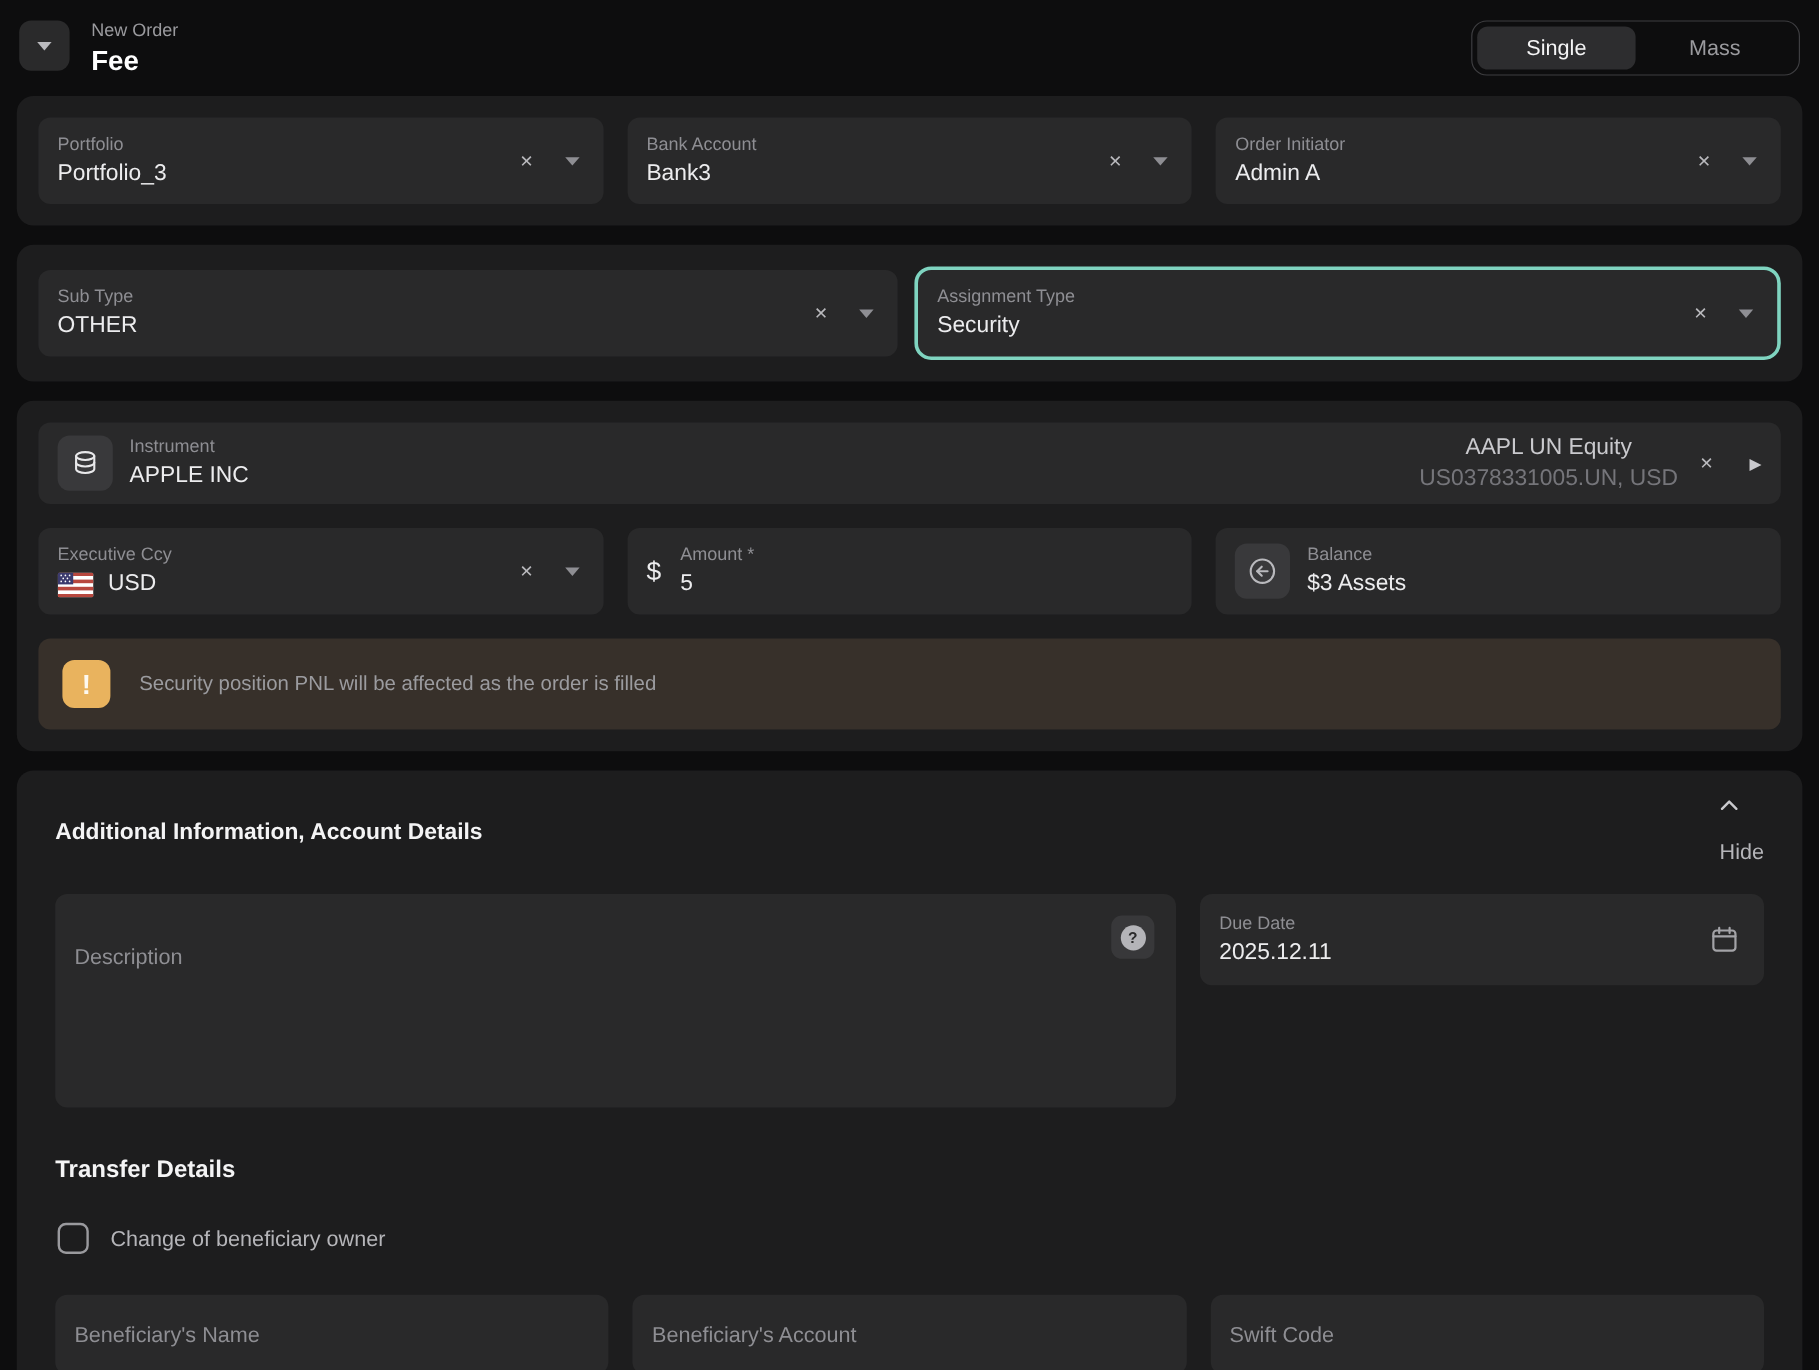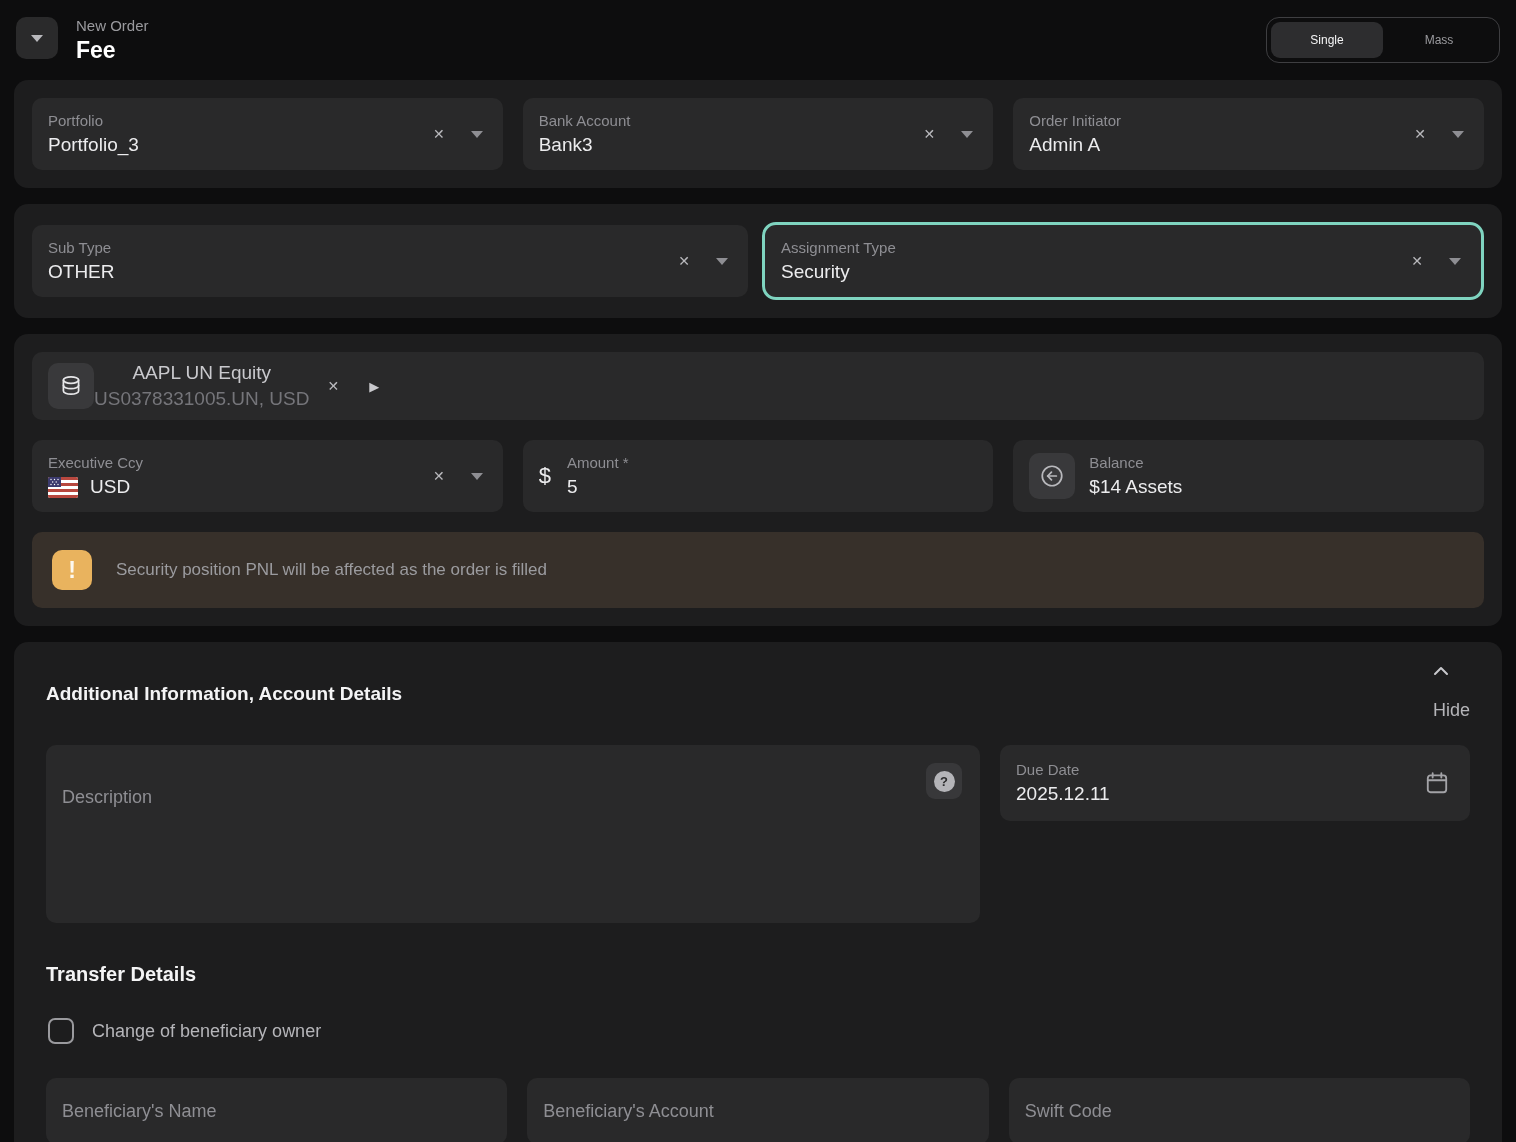--- a/index.html
+++ b/index.html
@@ -10,21 +10,21 @@
     color: #ececee;
   }
   
   .header { display: flex; justify-content: space-between; align-items: flex-start; padding: 14px 16px 16px 16px; height: 80px; }
   .header-left { display: flex; gap: 18px; }
   .collapse-btn { width: 42px; height: 42px; border-radius: 10px; background: #2a2a2b; display: flex; align-items: center; justify-content: center; margin-top: 3px; cursor: pointer; border: none; }
   .tri-down { width: 0; height: 0; border-left: 6px solid transparent; border-right: 6px solid transparent; border-top: 7px solid #b9b9bd; }
   .subtitle { font-size: 15px; color: #9a9a9e; margin-top: 3px; }
   .page-title { font-size: 23px; font-weight: bold; color: #ffffff; margin-top: 3px; }
   .toggle { display: flex; border: 1.5px solid #3e3e41; border-radius: 13px; padding: 4px; margin-top: 3px; }
-  .toggle-seg { width: 112px; height: 36px; display: flex; align-items: center; justify-content: center; font-size: 12px; border-radius: 9px; color: #9a9a9e; cursor: pointer; }
+  .toggle-seg { width: 132px; height: 36px; display: flex; align-items: center; justify-content: center; font-size: 18px; border-radius: 9px; color: #9a9a9e; cursor: pointer; }
   .toggle-seg.active { background: #2d2d2f; color: #f5f5f6; }
   
   .panel { margin: 0 14px 16px 14px; background: #1d1d1e; border-radius: 14px; padding: 18px; }
   .grid3 { display: grid; grid-template-columns: repeat(3, 1fr); gap: 20px; }
   .grid2 { display: grid; grid-template-columns: 716px 1fr; gap: 14px; align-items: center; }
   
   .field { background: #29292a; border-radius: 10px; height: 72px; padding: 12px 16px; display: flex; align-items: center; position: relative; cursor: pointer; }
   .field-main { flex: 1; min-width: 0; }
   .f-label { font-size: 15px; color: #8e8e93; margin-bottom: 5px; }
   .f-value { font-size: 19px; color: #ececee; }
@@ -155,20 +155,24 @@
 
 <div class="panel">
   <div class="instrument-field">
     <span class="icon-chip">
       <svg width="26" height="26" viewBox="0 0 24 24" fill="none" stroke="#e8e8ea" stroke-width="1.6" stroke-linecap="round">
         <ellipse cx="12" cy="6.5" rx="7" ry="3"></ellipse>
         <path d="M5 6.5v5c0 1.7 3.1 3 7 3s7-1.3 7-3v-5"></path>
         <path d="M5 11.5v5c0 1.7 3.1 3 7 3s7-1.3 7-3v-5"></path>
       </svg>
     </span>
+    <div class="instrument-main">
+      <div class="f-label">Instrument</div>
+      <div class="f-value">APPLE INC</div>
+    </div>
     <div class="instrument-right">
       <div class="ticker">AAPL UN Equity</div>
       <div class="identifier">US0378331005.UN, USD</div>
     </div>
     <span class="clear-x">✕</span>
     <span class="fwd">▶</span>
   </div>
 
   <div class="grid3">
     <div class="field">
@@ -215,21 +219,21 @@
     <div class="field balance-field">
       <span class="icon-chip">
         <svg width="26" height="26" viewBox="0 0 24 24" fill="none" stroke="#b9b9bd" stroke-width="1.6" stroke-linecap="round" stroke-linejoin="round">
           <circle cx="12" cy="12" r="9"></circle>
           <path d="M16 12H8"></path>
           <path d="M11.5 8.5L8 12l3.5 3.5"></path>
         </svg>
       </span>
       <div class="balance-main">
         <div class="f-label">Balance</div>
-        <div class="f-value">$14 Assets</div>
+        <div class="f-value">$3 Assets</div>
       </div>
     </div>
   </div>
 
   <div class="warning">
     <span class="warn-chip">!</span>
     <span class="warn-text">Security position PNL will be affected as the order is filled</span>
   </div>
 </div>
 

